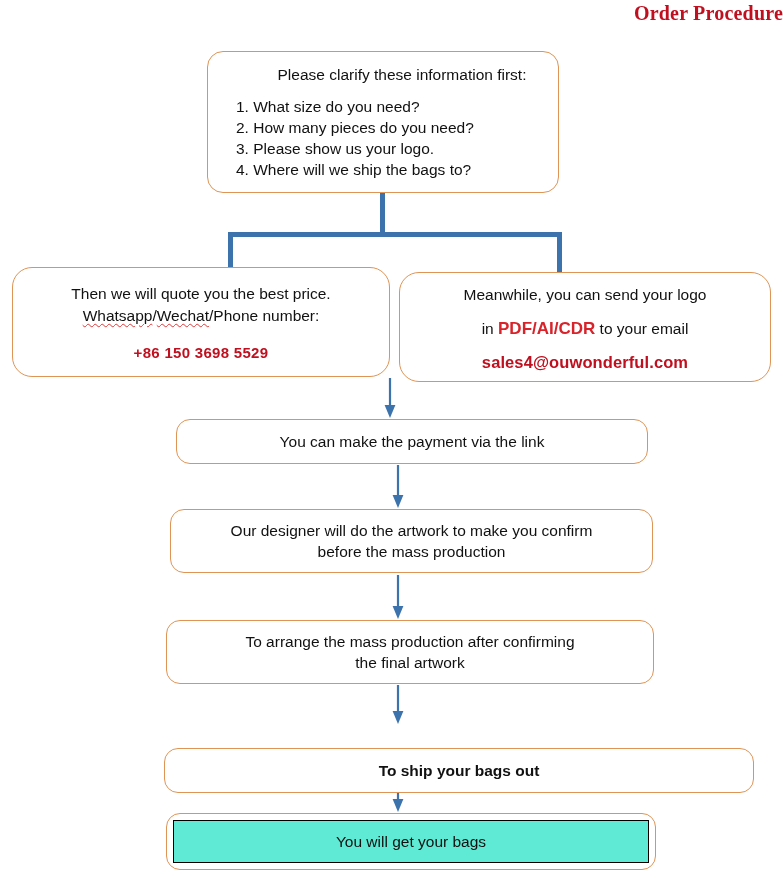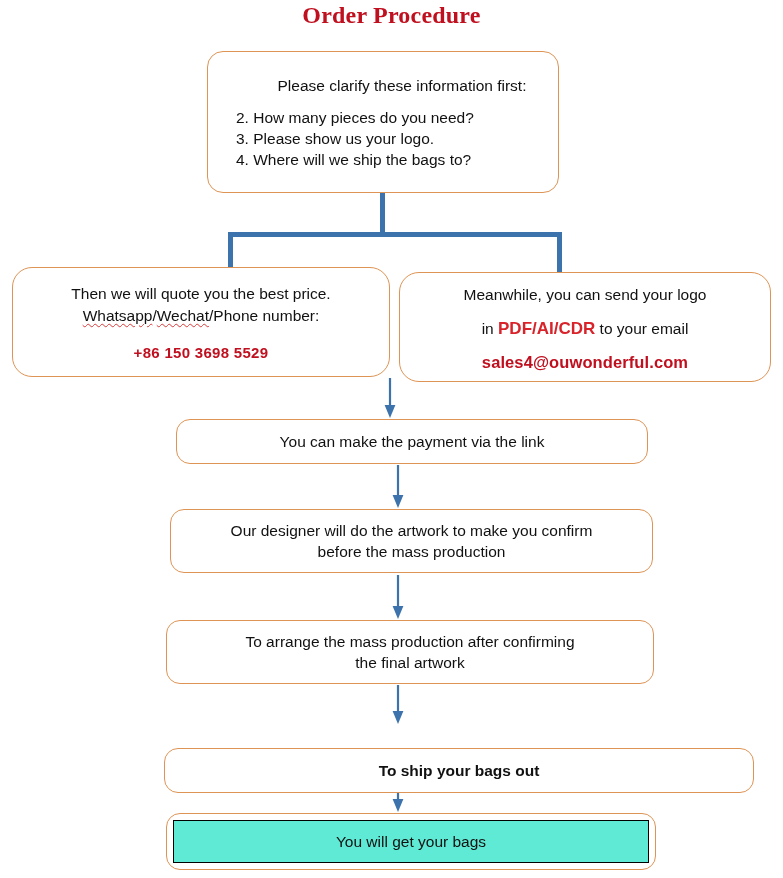--- a/index.html
+++ b/index.html
@@ -19,23 +19,23 @@
     position: absolute;
     left: 0; top: 0;
     width: 783px;
     height: 878px;
   }
   .title {
     position: absolute;
     left: 0;
     top: 2px;
     width: 783px;
-    text-align: center;
+    text-align: right;
     font-family: "Liberation Serif", serif;
-    font-size: 24px;
+    font-size: 20px;
     font-weight: bold;
     color: #C00F1E;
     letter-spacing: 0.2px;
   }
   
   .box {
     position: absolute;
     box-sizing: border-box;
     background: #ffffff;
     border: 1.6px solid #DE9455;
@@ -146,20 +146,21 @@
 </style>
 </head>
 <body>
 
 <div id="canvas">
 
   <div class="title">Order Procedure</div>
 
   <div class="box" id="box-intro">
     <div class="headline">Please clarify these information first:</div>
+    <div class="q">1. What size do you need?</div>
     <div class="q">2. How many pieces do you need?</div>
     <div class="q">3. Please show us your logo.</div>
     <div class="q">4. Where will we ship the bags to?</div>
   </div>
 
   <div class="conn" id="split-stem"></div>
   <div class="conn" id="split-bar"></div>
   <div class="conn" id="split-left"></div>
   <div class="conn" id="split-right"></div>
 

